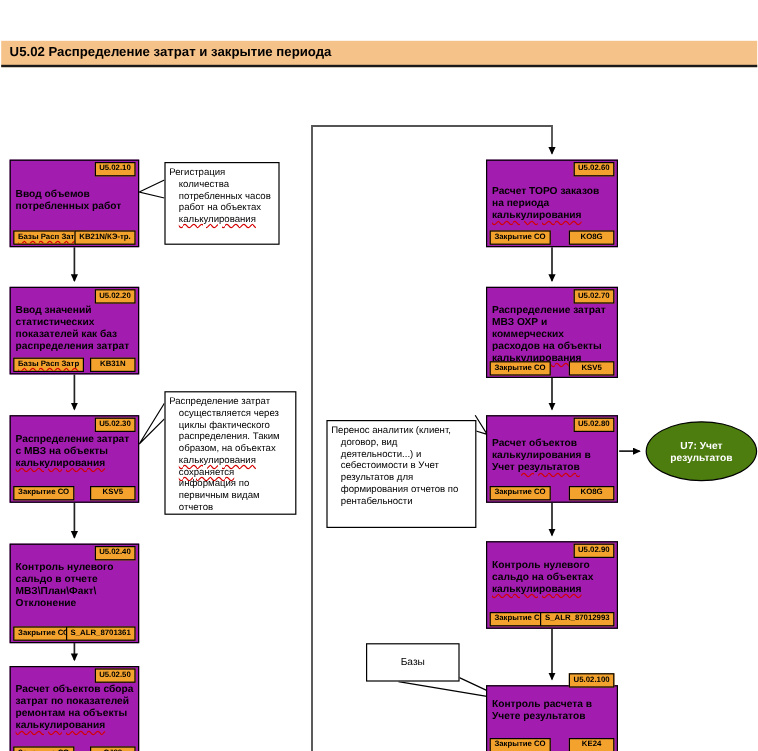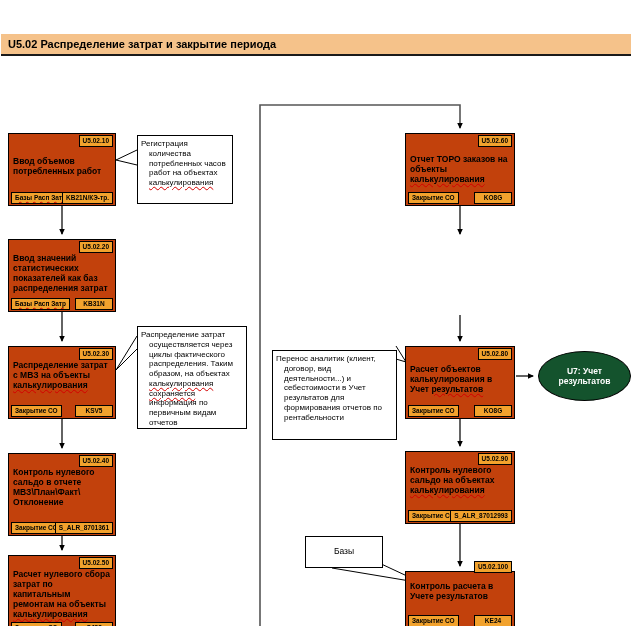--- a/index.html
+++ b/index.html
@@ -2,37 +2,37 @@
 <html><head>
 <meta charset="utf-8">
 <style>
   html,body{margin:0;padding:0;background:#fff;}
   .stage{position:relative;width:632px;height:626px;background:#fff;
          font-family:"Liberation Sans",sans-serif;overflow:hidden;margin-top:31px;}
   .header{position:absolute;left:1px;top:3px;right:1px;height:20px;
           background:#F5C28A;border-bottom:2px solid #1a1a1a;
           font-size:11px;font-weight:bold;line-height:20px;padding-left:7px;color:#000;}
   svg.wires{position:absolute;left:0;top:0;}
-  .pbox{position:absolute;background:#c2410c;border:1.5px solid #000;box-sizing:border-box;}
+  .pbox{position:absolute;background:#a21caf;border:1.5px solid #000;box-sizing:border-box;}
   .ptitle{position:absolute;left:4px;right:3px;top:13px;
           font-size:8.5px;font-weight:bold;line-height:1.18;color:#000;}
   .tag{position:absolute;background:#F2A22D;border:1px solid #000;
        font-size:6.5px;font-weight:bold;line-height:9px;height:10px;
        padding:0 3px;white-space:nowrap;color:#000;overflow:hidden;max-width:64px;}
   .tag-id{top:1px;right:2px;}
   .tag-bl{bottom:1px;left:2px;}
   .tag-br{bottom:1px;right:2px;min-width:30px;text-align:center;}
   .wavy{text-decoration:underline;text-decoration-style:wavy;
         text-decoration-color:#D40000;text-decoration-thickness:1px;text-underline-offset:1px;}
   .note{position:absolute;background:#fff;border:1px solid #000;box-sizing:border-box;
         font-size:8px;line-height:1.22;color:#000;
         padding:3px 3px 20px 11px;text-indent:-8px;}
   .report{position:absolute;background:#fff;border:1px solid #000;box-sizing:border-box;
         font-size:8.5px;color:#000;text-align:center;padding-top:9px;}
-  .terminator{position:absolute;background:#14532d;border:1.5px solid #000;border-radius:50%;
+  .terminator{position:absolute;background:#4d7c0f;border:1.5px solid #000;border-radius:50%;
         color:#fff;font-weight:bold;font-size:8.5px;display:flex;align-items:center;
         justify-content:center;text-align:center;box-sizing:border-box;padding:0 2px;}
 </style>
 </head>
 <body>
 
 <div class="stage">
 
   <div class="header">U5.02  Распределение  затрат и закрытие периода</div>
 
@@ -86,32 +86,38 @@
 
   <div class="pbox" style="left:8px;top:422px;width:108px;height:83px">
     <span class="tag tag-id">U5.02.40</span>
     <div class="ptitle"><span>Контроль нулевого сальдо в отчете МВЗ\План\Факт\ Отклонение</span><span class="wavy"></span></div>
     <span class="tag tag-bl">Закрытие  СО</span>
     <span class="tag tag-br">S_ALR_8701361</span>
   </div>
 
   <div class="pbox" style="left:8px;top:524px;width:108px;height:81px">
     <span class="tag tag-id">U5.02.50</span>
-    <div class="ptitle"><span>Расчет нулевого сбора затрат по капитальным ремонтам на объекты </span><span class="wavy">калькулирования</span></div>
+    <div class="ptitle"><span>Расчет объектов сбора затрат по показателей ремонтам на объекты </span><span class="wavy">калькулирования</span></div>
     <span class="tag tag-bl">Закрытие  СО</span>
     <span class="tag tag-br">CJ88</span>
   </div>
 
   <div class="pbox" style="left:405px;top:102px;width:110px;height:73px">
     <span class="tag tag-id">U5.02.60</span>
-    <div class="ptitle" style="top:20px"><span>Отчет ТОРО заказов на объекты  </span><span class="wavy">калькулирования</span></div>
+    <div class="ptitle" style="top:20px"><span>Расчет ТОРО заказов на периода  </span><span class="wavy">калькулирования</span></div>
     <span class="tag tag-bl">Закрытие  СО</span>
     <span class="tag tag-br">KO8G</span>
   </div>
 
+  <div class="pbox" style="left:405px;top:208px;width:110px;height:76px">
+    <span class="tag tag-id">U5.02.70</span>
+    <div class="ptitle"><span>Распределение затрат МВЗ ОХР и коммерческих расходов на объекты </span><span class="wavy">калькулирования</span></div>
+    <span class="tag tag-bl">Закрытие  СО</span>
+    <span class="tag tag-br">KSV5</span>
+  </div>
 
   <div class="pbox" style="left:405px;top:315px;width:110px;height:73px">
     <span class="tag tag-id">U5.02.80</span>
     <div class="ptitle" style="top:17px"><span>Расчет объектов калькулирования в Учет </span><span class="wavy">результатов</span></div>
     <span class="tag tag-bl">Закрытие  СО</span>
     <span class="tag tag-br">KO8G</span>
   </div>
 
   <div class="pbox" style="left:405px;top:540px;width:110px;height:58px">
     <span class="tag tag-id" style="top:-11px">U5.02.100</span>

